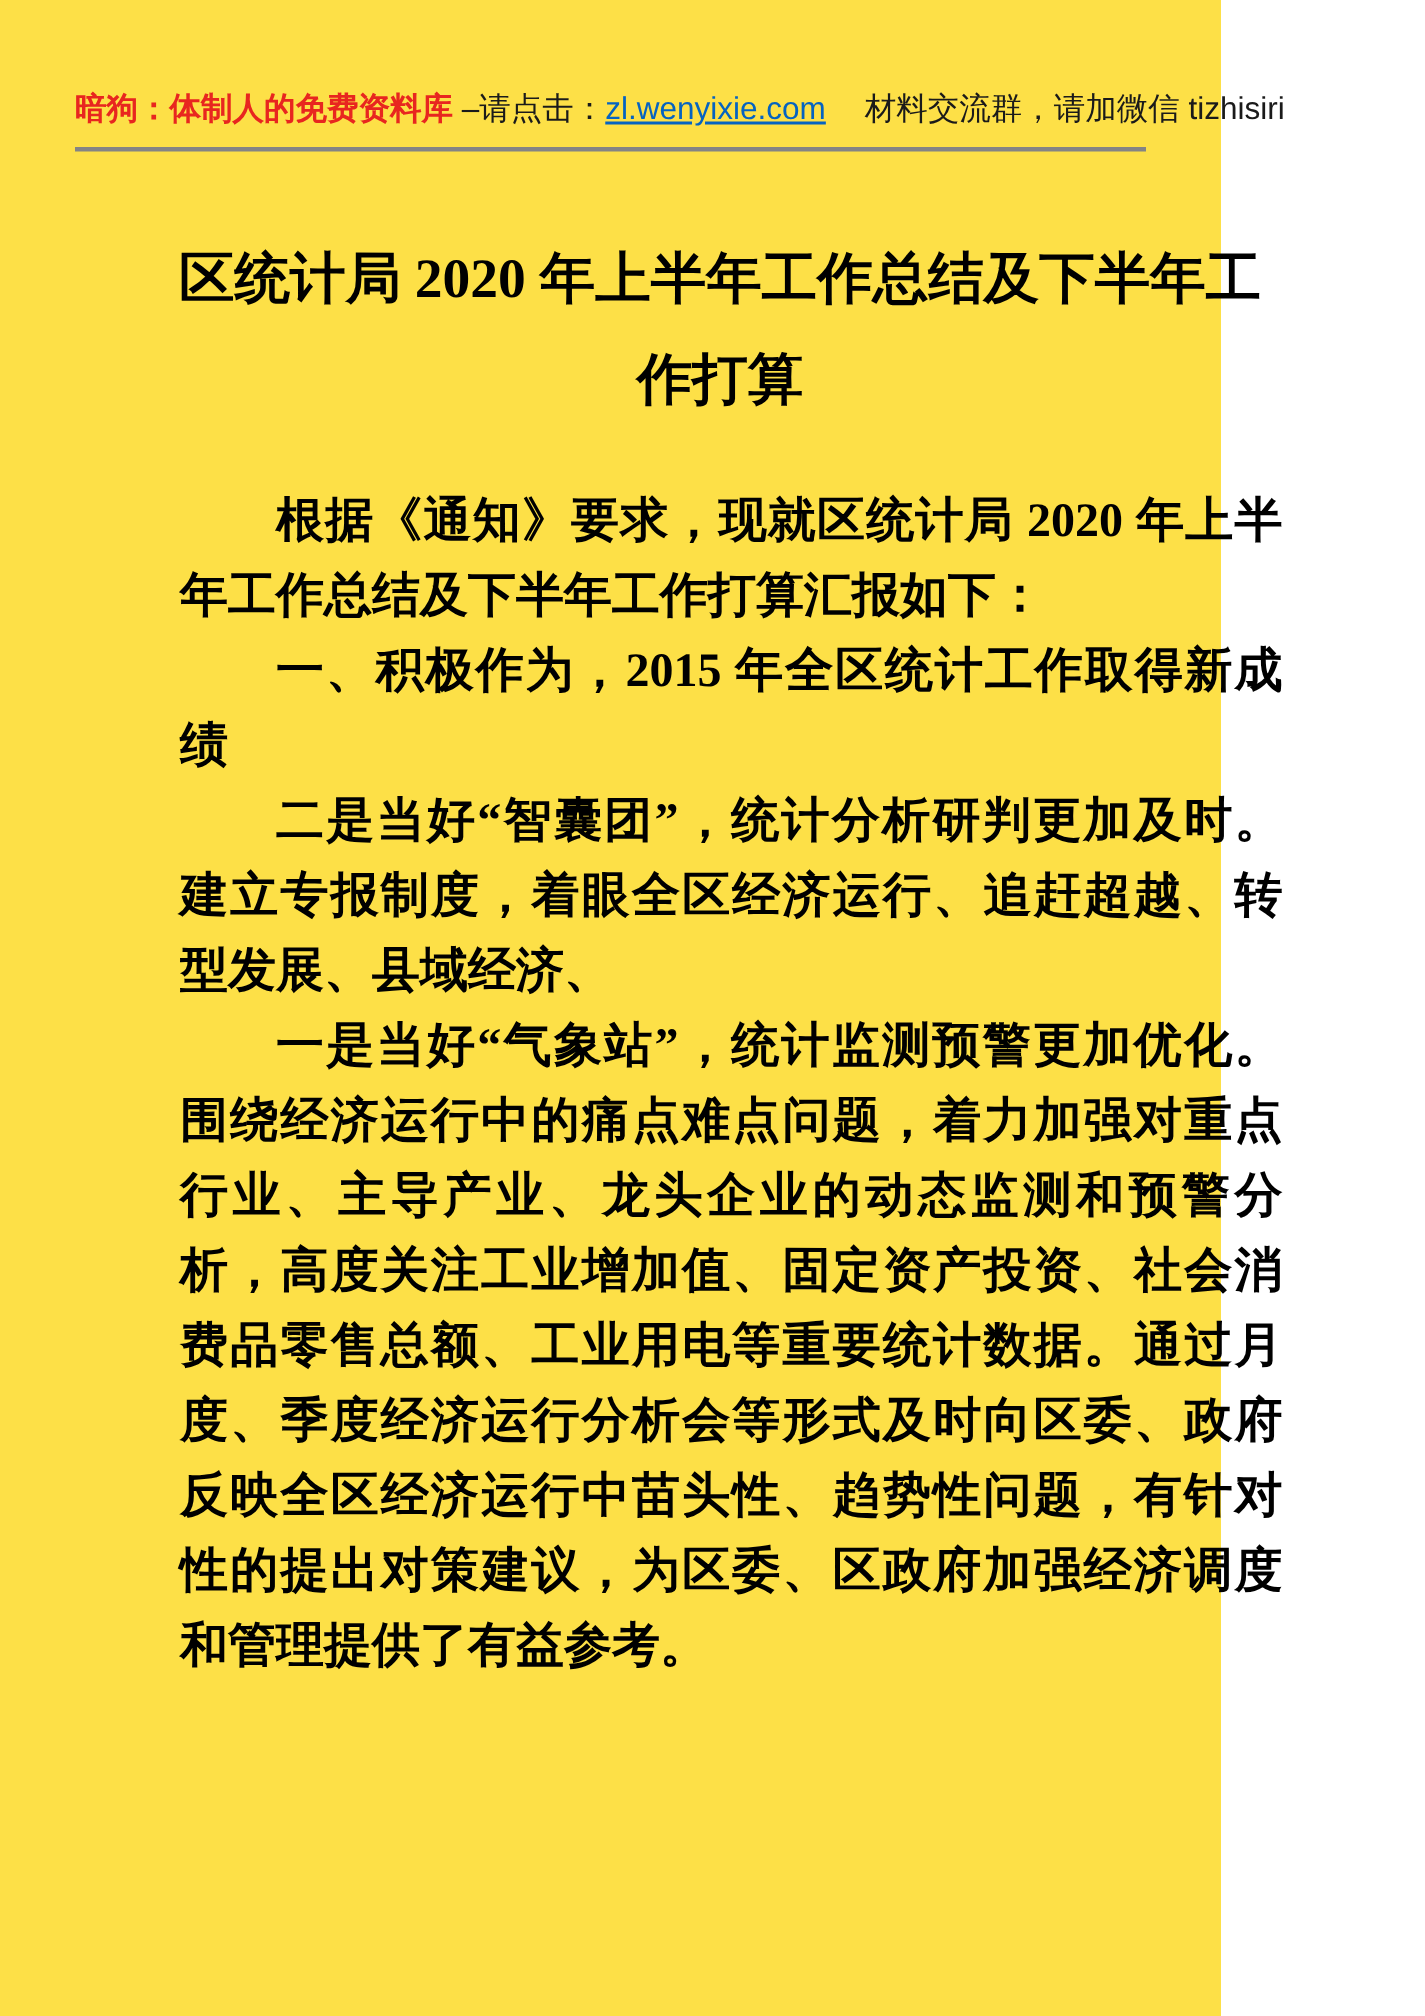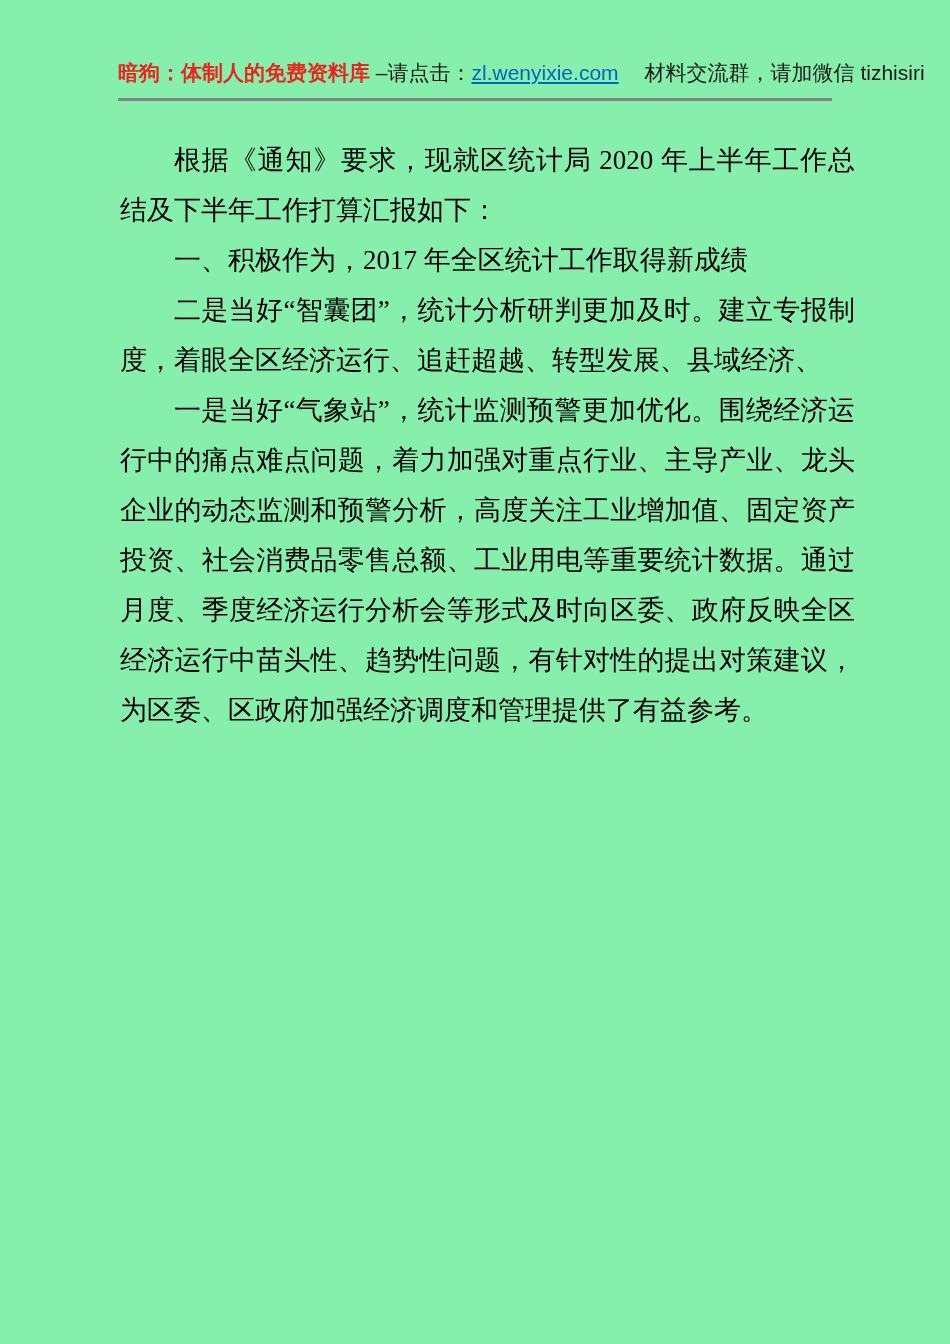--- a/index.html
+++ b/index.html
@@ -8,24 +8,24 @@
     background: #ffffff;
   }
   body {
     width: 950px;
     height: 1344px;
     overflow: hidden;
     font-family: "Liberation Serif", serif;
     color: #000000;
   }
   .page {
-    width: 950px;
+    width: 814px;
     height: 1344px;
     position: relative;
-    background: #86efac;
+    background: #fde047;
   }
   
   .header {
     width: 714px;
     margin: 0 auto;
     padding-top: 57px;
     text-align: center;
     font-family: "Liberation Sans", sans-serif;
     font-size: 21px;
     line-height: 32px;
@@ -65,41 +65,43 @@
     line-height: 67px;
     color: #000000;
   }
   
   .content {
     width: 735px;
     margin: 34px 95px 0 120px;
   }
   .content p {
     margin: 0;
-    font-size: 27px;
+    font-size: 32px;
     line-height: 50px;
     text-align: justify;
     text-justify: inter-character;
     text-indent: 2em;
     color: #000000;
     word-break: break-all;
+    font-weight: bold;
   }
 </style>
 </head>
 <body>
 
 <div class="page">
 
   <div class="header">
     <span class="brand">暗狗：体制人的免费资料库</span><span class="hint"> –请点击：</span><span class="link">zl.wenyixie.com</span><span class="group-note">材料交流群，请加微信 tizhisiri</span>
   </div>
 
   <div class="header-rule"></div>
 
+  <h1 class="doc-title">区统计局 2020 年上半年工作总结及下半年工作打算</h1>
 
   <div class="content">
     <p>根据《通知》要求，现就区统计局 2020 年上半年工作总结及下半年工作打算汇报如下：</p>
-    <p>一、积极作为，2017 年全区统计工作取得新成绩</p>
+    <p>一、积极作为，2015 年全区统计工作取得新成绩</p>
     <p>二是当好“智囊团”，统计分析研判更加及时。建立专报制度，着眼全区经济运行、追赶超越、转型发展、县域经济、</p>
     <p>一是当好“气象站”，统计监测预警更加优化。围绕经济运行中的痛点难点问题，着力加强对重点行业、主导产业、龙头企业的动态监测和预警分析，高度关注工业增加值、固定资产投资、社会消费品零售总额、工业用电等重要统计数据。通过月度、季度经济运行分析会等形式及时向区委、政府反映全区经济运行中苗头性、趋势性问题，有针对性的提出对策建议，为区委、区政府加强经济调度和管理提供了有益参考。</p>
   </div>
 
 </div>
 
 </body></html>

